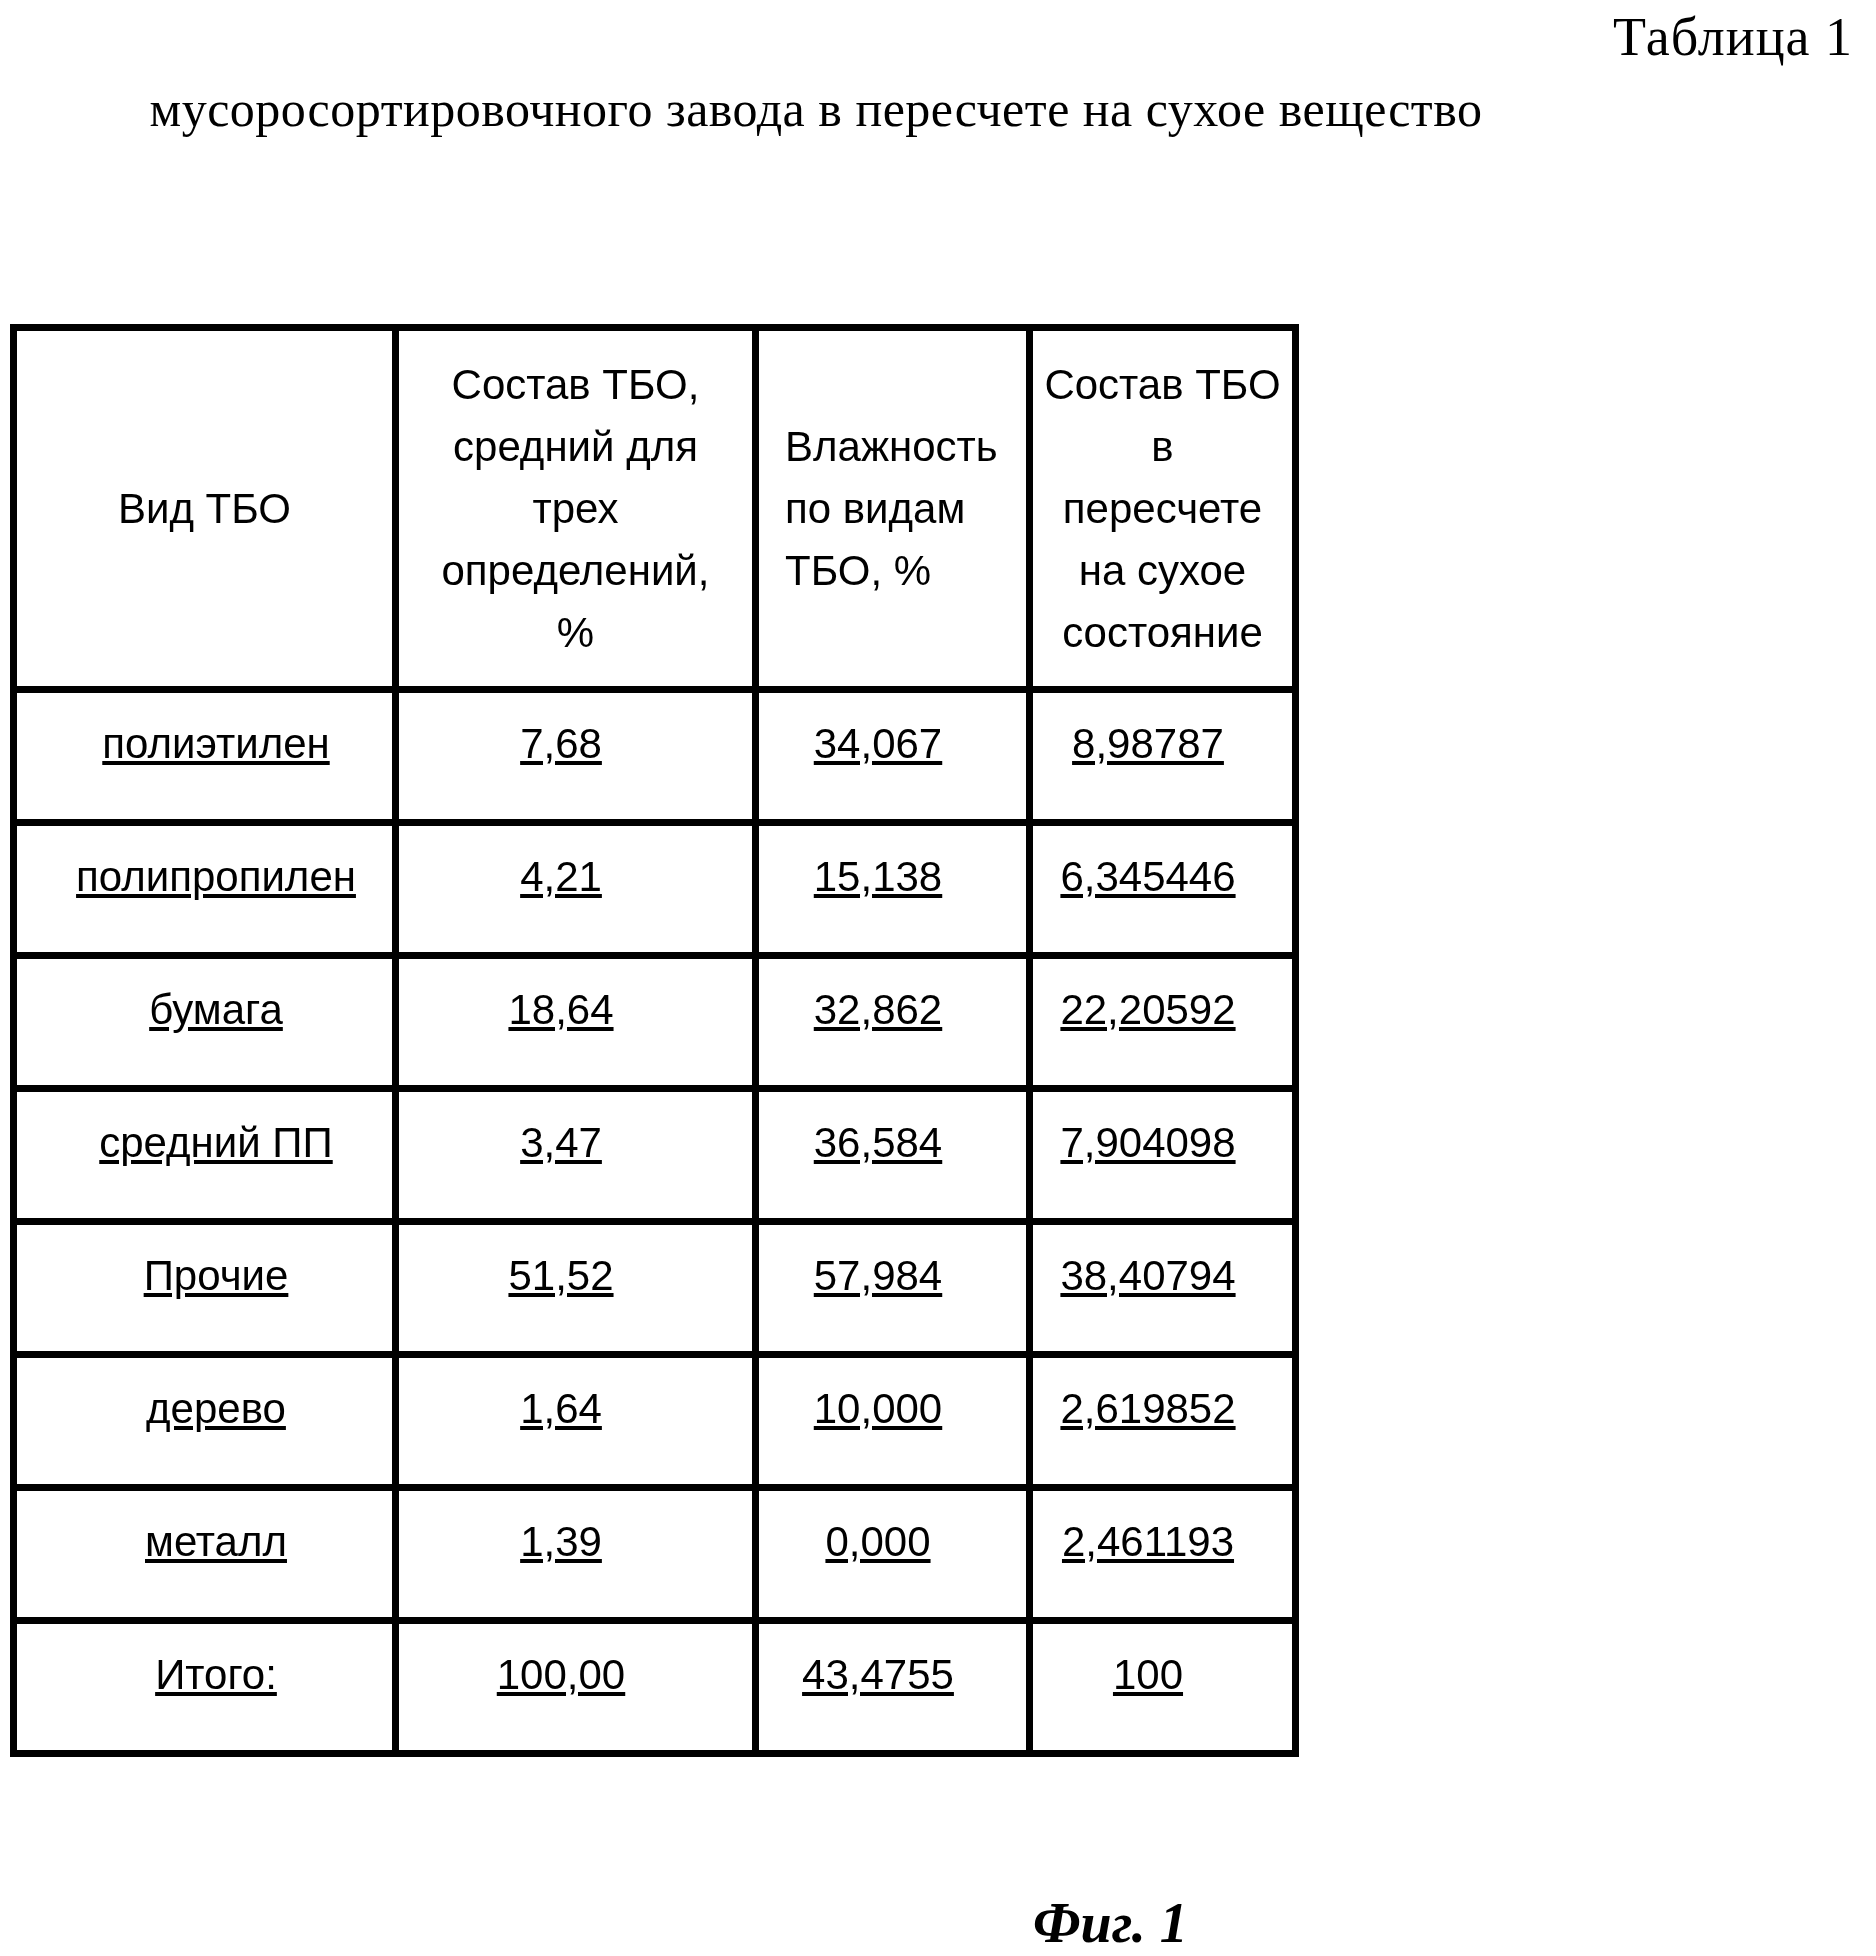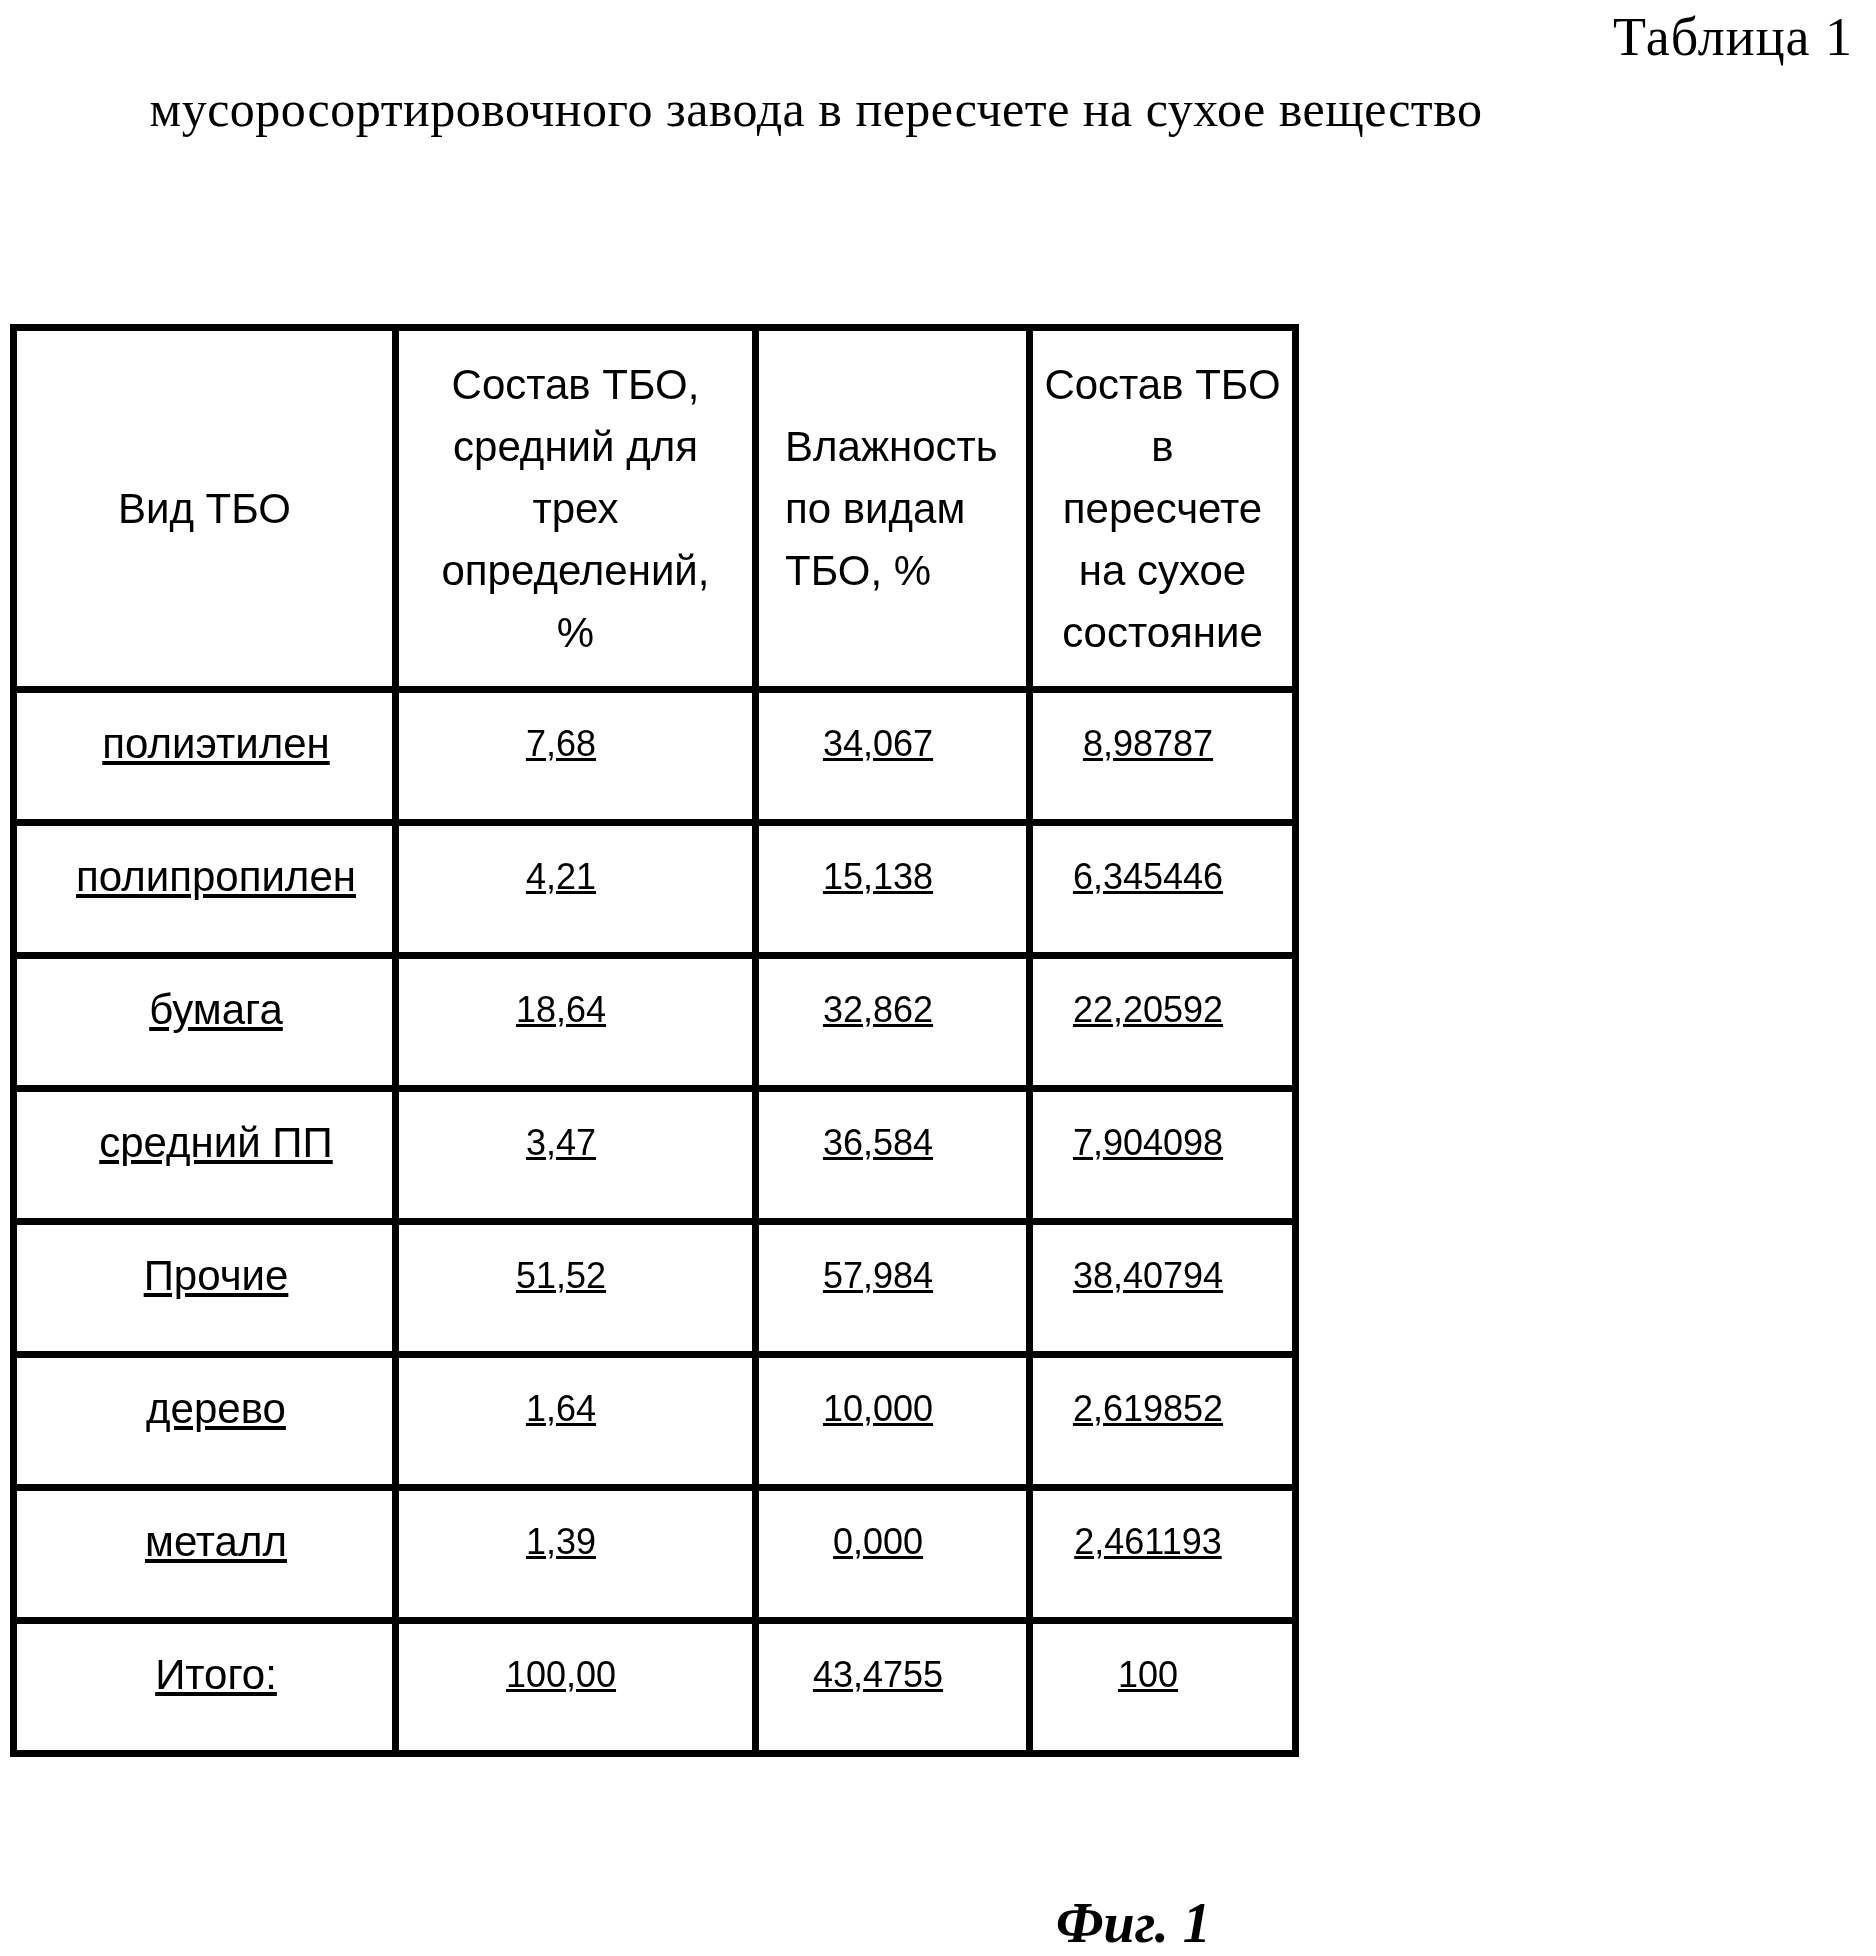--- a/index.html
+++ b/index.html
@@ -83,33 +83,33 @@
 
   td.label-cell {
     font-size: 42px;
     text-align: left;
     vertical-align: middle;
     padding-left: 24px;
     padding-bottom: 26px;
     white-space: nowrap;
   }
   td.num-cell {
-    font-size: 36px;
+    font-size: 42px;
     text-align: right;
     vertical-align: middle;
     padding-right: 30px;
     padding-bottom: 26px;
     white-space: nowrap;
   }
 
   
   .fig-caption {
     position: absolute;
     top: 1891px;
-    left: 1056px;
+    left: 1033px;
     font-size: 56px;
     font-weight: bold;
     font-style: italic;
     white-space: nowrap;
     font-family: "Liberation Serif", serif;
   }
 </style>
 </head>
 <body>
 

